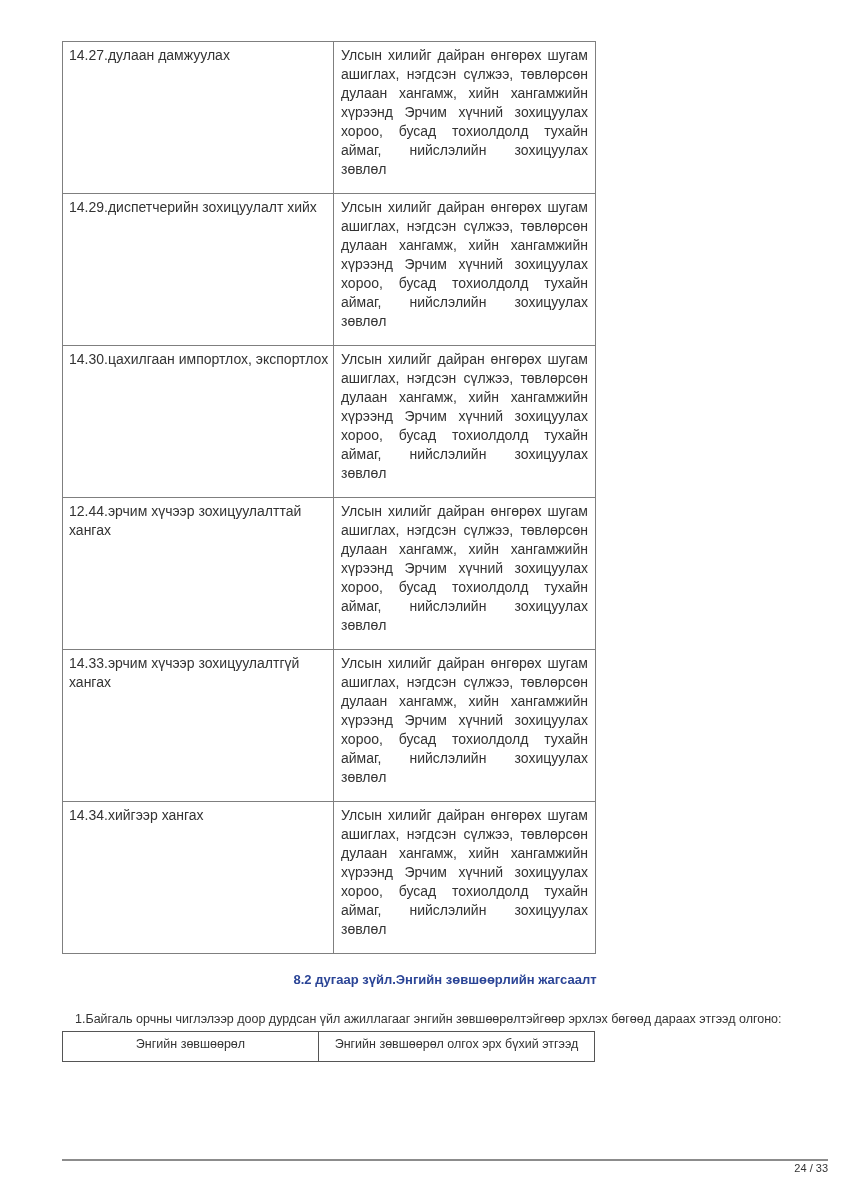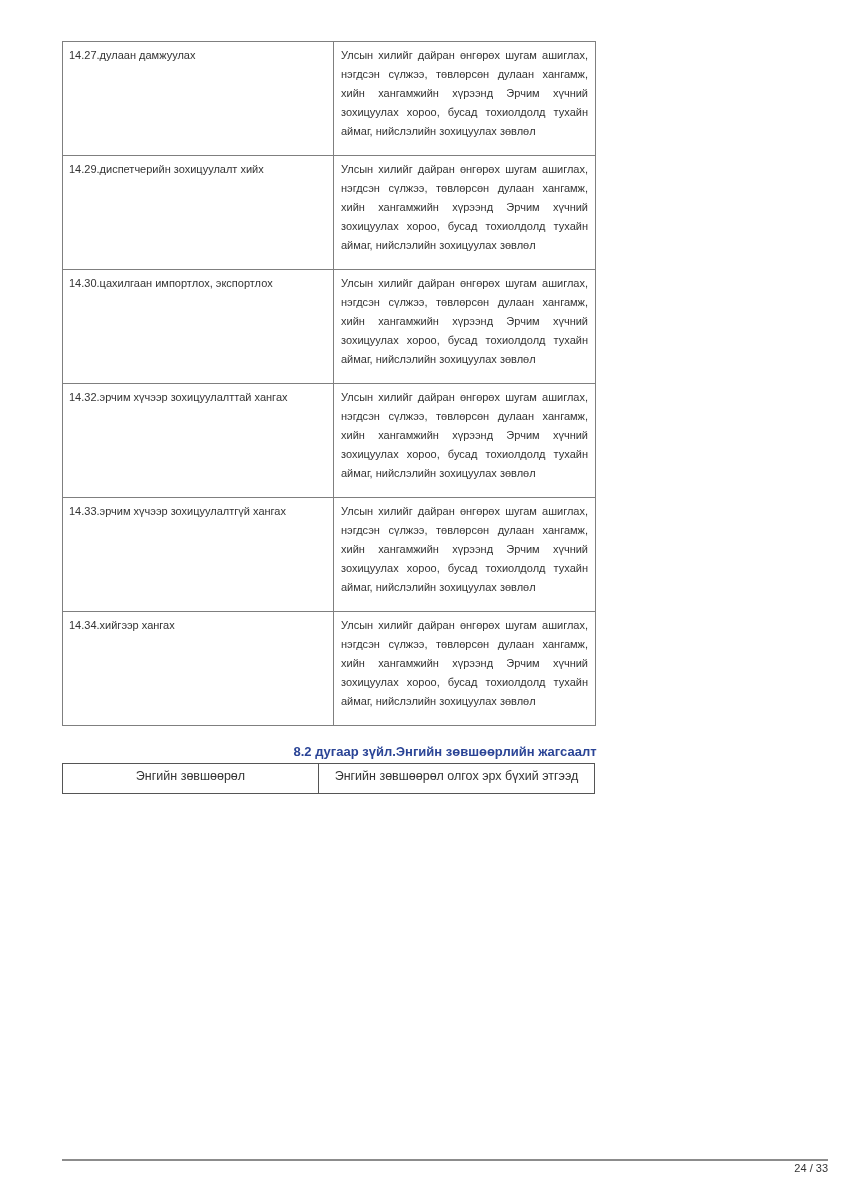--- a/index.html
+++ b/index.html
@@ -16,21 +16,21 @@
   
   table.permit-table {
     border-collapse: collapse;
     table-layout: fixed;
     width: 533px;
     margin-top: 41px;
   }
   table.permit-table td {
     border: 1px solid #7f7f7f;
     vertical-align: top;
-    font-size: 11px;
+    font-size: 14px;
     line-height: 19px;
   }
   td.item-cell {
     width: 271px;
     padding: 4px 4px 12px 6px;
   }
   td.authority-cell {
     width: 262px;
     padding: 4px 7px 14px 7px;
     text-align: justify;
@@ -99,36 +99,37 @@
       </tr>
       <tr>
         <td class="item-cell">14.29.диспетчерийн зохицуулалт хийх</td>
         <td class="authority-cell">Улсын хилийг дайран өнгөрөх шугам ашиглах, нэгдсэн сүлжээ, төвлөрсөн дулаан хангамж, хийн хангамжийн хүрээнд Эрчим хүчний зохицуулах хороо, бусад тохиолдолд тухайн аймаг, нийслэлийн зохицуулах зөвлөл</td>
       </tr>
       <tr>
         <td class="item-cell">14.30.цахилгаан импортлох, экспортлох</td>
         <td class="authority-cell">Улсын хилийг дайран өнгөрөх шугам ашиглах, нэгдсэн сүлжээ, төвлөрсөн дулаан хангамж, хийн хангамжийн хүрээнд Эрчим хүчний зохицуулах хороо, бусад тохиолдолд тухайн аймаг, нийслэлийн зохицуулах зөвлөл</td>
       </tr>
       <tr>
-        <td class="item-cell">14.32.эрчим хүчээр зохицуулалттай хангах</td>
+        <td class="item-cell">12.44.эрчим хүчээр зохицуулалттай хангах</td>
         <td class="authority-cell">Улсын хилийг дайран өнгөрөх шугам ашиглах, нэгдсэн сүлжээ, төвлөрсөн дулаан хангамж, хийн хангамжийн хүрээнд Эрчим хүчний зохицуулах хороо, бусад тохиолдолд тухайн аймаг, нийслэлийн зохицуулах зөвлөл</td>
       </tr>
       <tr>
         <td class="item-cell">14.33.эрчим хүчээр зохицуулалтгүй хангах</td>
         <td class="authority-cell">Улсын хилийг дайран өнгөрөх шугам ашиглах, нэгдсэн сүлжээ, төвлөрсөн дулаан хангамж, хийн хангамжийн хүрээнд Эрчим хүчний зохицуулах хороо, бусад тохиолдолд тухайн аймаг, нийслэлийн зохицуулах зөвлөл</td>
       </tr>
       <tr>
         <td class="item-cell">14.34.хийгээр хангах</td>
         <td class="authority-cell">Улсын хилийг дайран өнгөрөх шугам ашиглах, нэгдсэн сүлжээ, төвлөрсөн дулаан хангамж, хийн хангамжийн хүрээнд Эрчим хүчний зохицуулах хороо, бусад тохиолдолд тухайн аймаг, нийслэлийн зохицуулах зөвлөл</td>
       </tr>
     </tbody>
   </table>
 
   <div class="section-heading">8.2 дугаар зүйл.Энгийн зөвшөөрлийн жагсаалт</div>
 
+  <div class="intro-paragraph">1.Байгаль орчны чиглэлээр доор дурдсан үйл ажиллагааг энгийн зөвшөөрөлтэйгөөр эрхлэх бөгөөд дараах этгээд олгоно:</div>
 
   <table class="simple-permit-table">
     <tbody>
       <tr>
         <td class="header-cell-permit">Энгийн зөвшөөрөл</td>
         <td class="header-cell-authority">Энгийн зөвшөөрөл олгох эрх бүхий этгээд</td>
       </tr>
     </tbody>
   </table>
 

